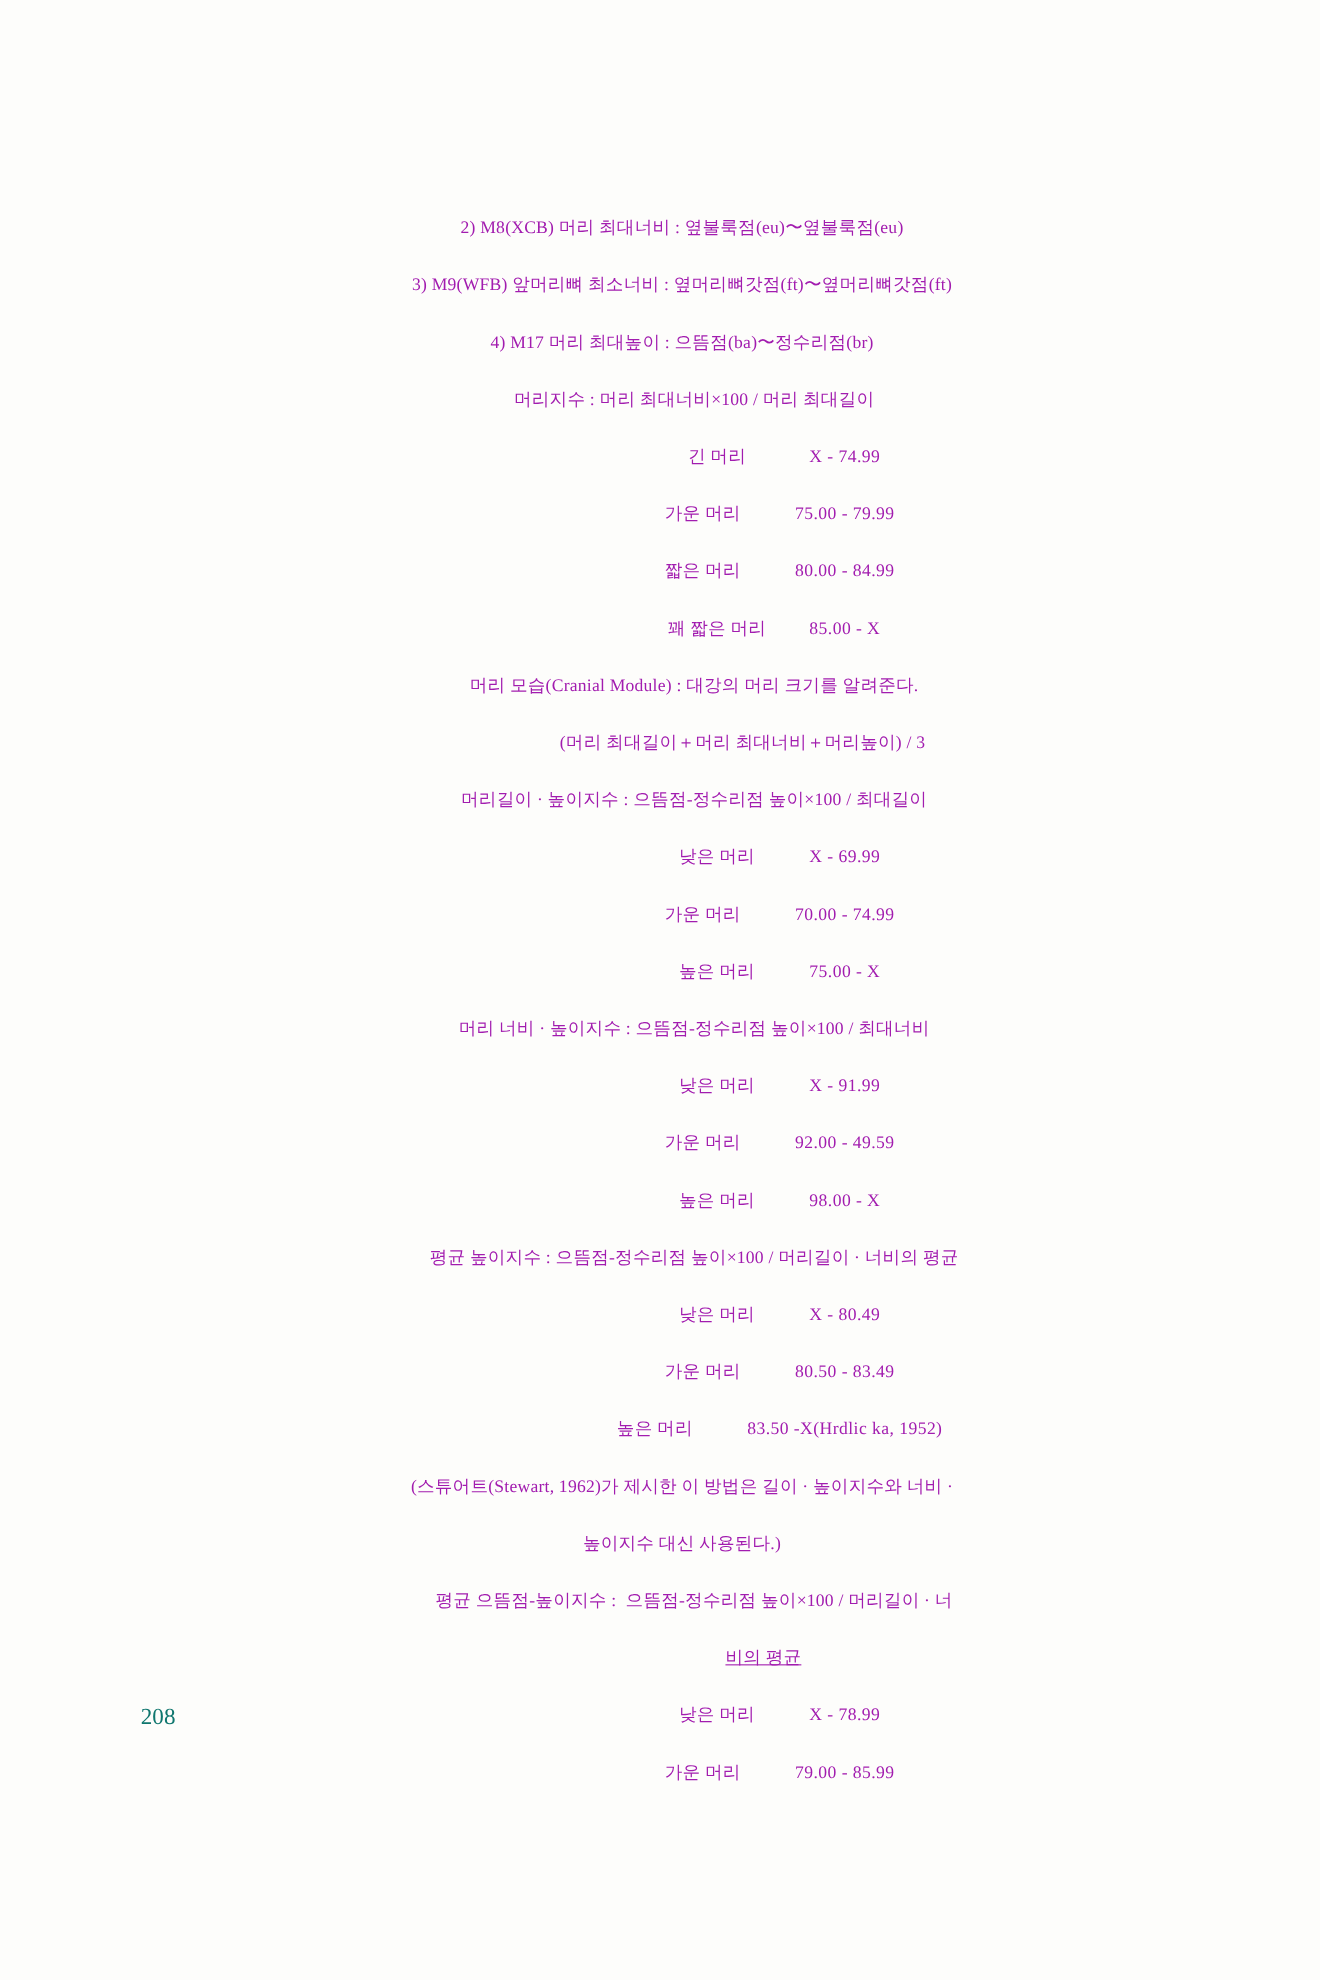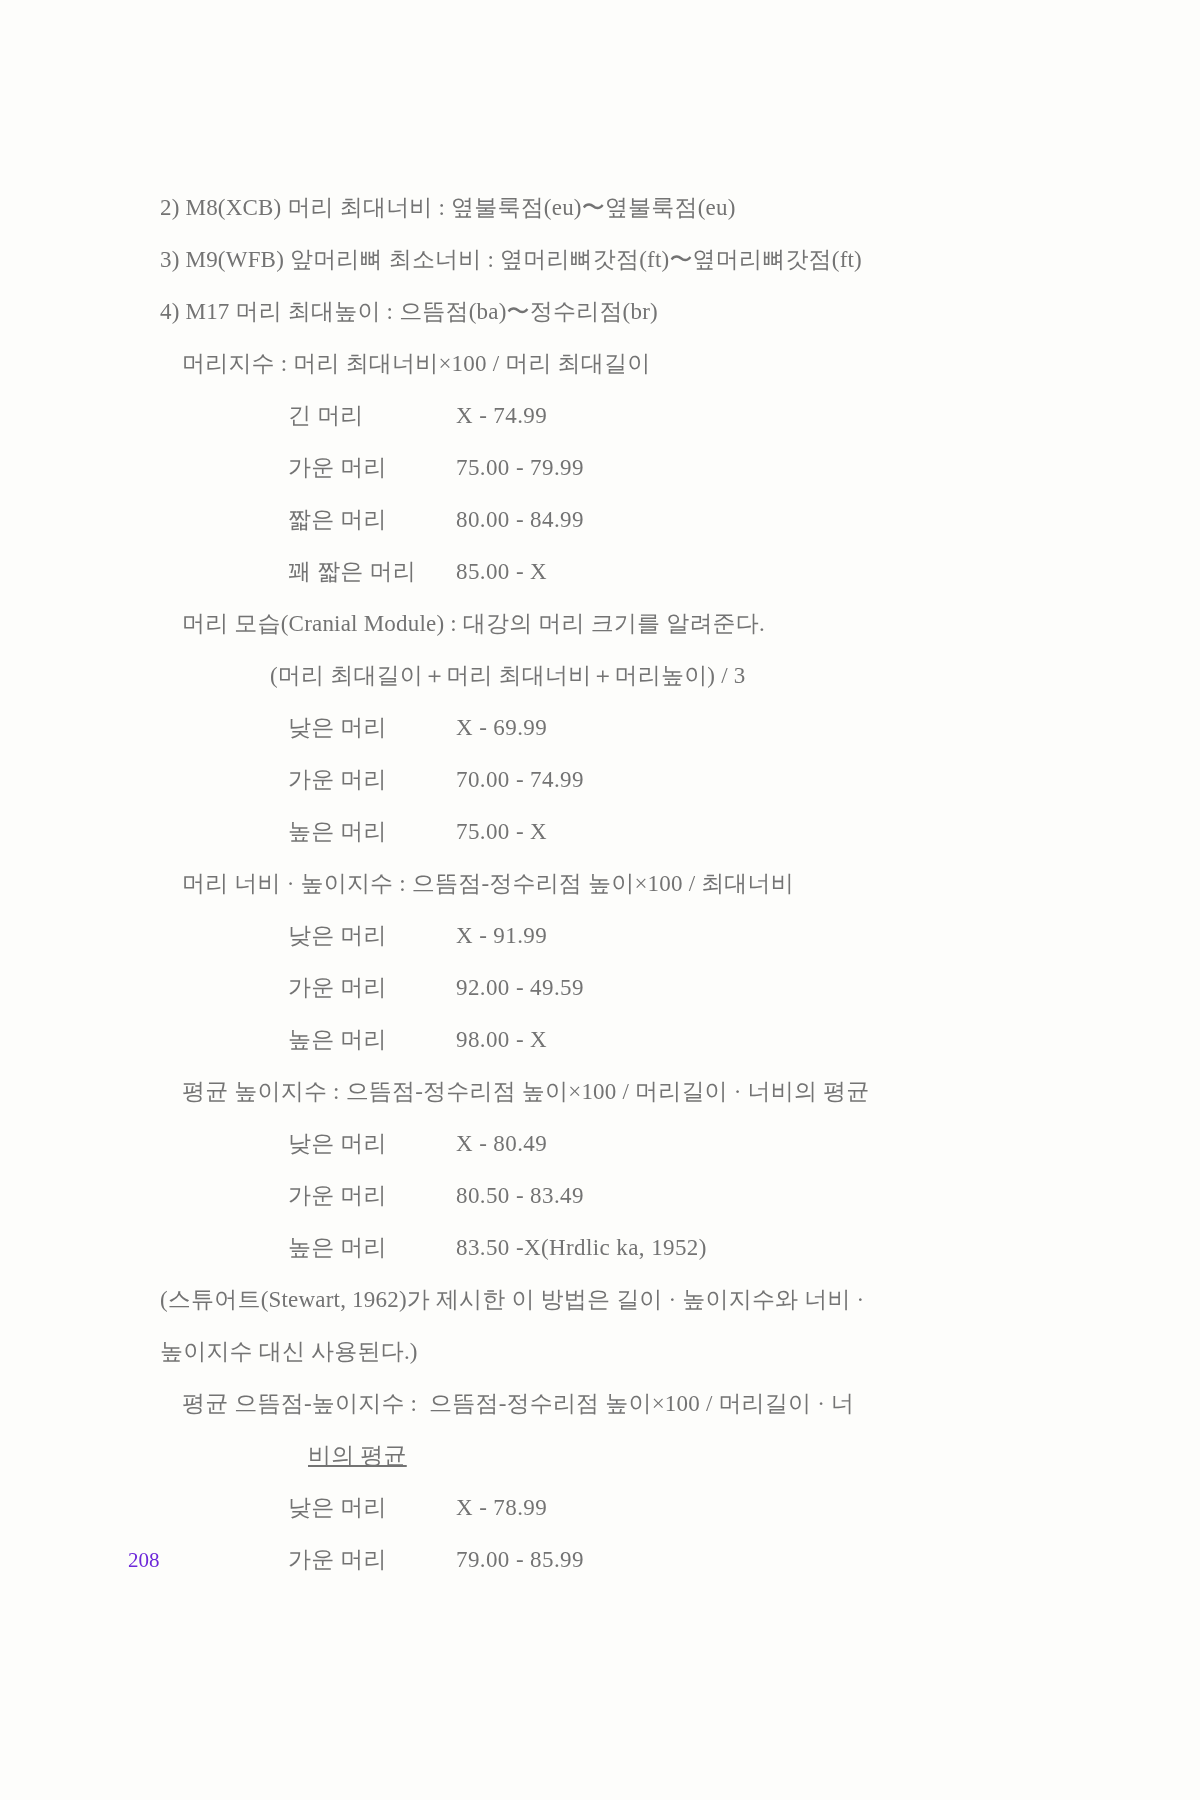--- a/index.html
+++ b/index.html
@@ -22,45 +22,46 @@
     height: 1800px;
     background: #fdfdfb;
   }
   .content {
     position: absolute;
     left: 160px;
     top: 182px;
     width: 920px;
   }
   .line {
-    font-size: 23px;
+    font-size: 16px;
     line-height: 52px;
     white-space: pre;
     letter-spacing: 0.2px;
-    color: #737373;
+    color: #a21caf;
+    text-align: center;
   }
   .ind-0  { padding-left: 0px; }
   .ind-1  { padding-left: 22px; }
   .ind-2  { padding-left: 110px; }
   .ind-3  { padding-left: 128px; }
   .ind-4  { padding-left: 148px; text-decoration: underline; }
   .tab-label {
     display: inline-block;
     width: 168px;
   }
   .val {
     font-family: "Liberation Serif", serif;
     letter-spacing: 0.4px;
   }
   .folio {
     position: absolute;
     left: 128px;
     top: 1548px;
     font-size: 21px;
-    color: #6d28d9;
+    color: #0f766e;
     font-family: "Liberation Serif", serif;
   }
 </style>
 </head>
 <body>
 
 <div class="page">
   <div class="content">
 
     <div class="line ind-0">2) M8(XCB) 머리 최대너비 : 옆불룩점(eu)〜옆불룩점(eu)</div>
@@ -70,20 +71,21 @@
     <div class="line ind-1">머리지수 : 머리 최대너비×100 / 머리 최대길이</div>
 
     <div class="line ind-3"><span class="tab-label">긴 머리</span><span class="val">X - 74.99</span></div>
     <div class="line ind-3"><span class="tab-label">가운 머리</span><span class="val">75.00 - 79.99</span></div>
     <div class="line ind-3"><span class="tab-label">짧은 머리</span><span class="val">80.00 - 84.99</span></div>
     <div class="line ind-3"><span class="tab-label">꽤 짧은 머리</span><span class="val">85.00 - X</span></div>
 
     <div class="line ind-1">머리 모습(Cranial Module) : 대강의 머리 크기를 알려준다.</div>
     <div class="line ind-2">(머리 최대길이＋머리 최대너비＋머리높이) / 3</div>
 
+    <div class="line ind-1">머리길이 · 높이지수 : 으뜸점-정수리점 높이×100 / 최대길이</div>
     <div class="line ind-3"><span class="tab-label">낮은 머리</span><span class="val">X - 69.99</span></div>
     <div class="line ind-3"><span class="tab-label">가운 머리</span><span class="val">70.00 - 74.99</span></div>
     <div class="line ind-3"><span class="tab-label">높은 머리</span><span class="val">75.00 - X</span></div>
 
     <div class="line ind-1">머리 너비 · 높이지수 : 으뜸점-정수리점 높이×100 / 최대너비</div>
     <div class="line ind-3"><span class="tab-label">낮은 머리</span><span class="val">X - 91.99</span></div>
     <div class="line ind-3"><span class="tab-label">가운 머리</span><span class="val">92.00 - 49.59</span></div>
     <div class="line ind-3"><span class="tab-label">높은 머리</span><span class="val">98.00 - X</span></div>
 
     <div class="line ind-1">평균 높이지수 : 으뜸점-정수리점 높이×100 / 머리길이 · 너비의 평균</div>

